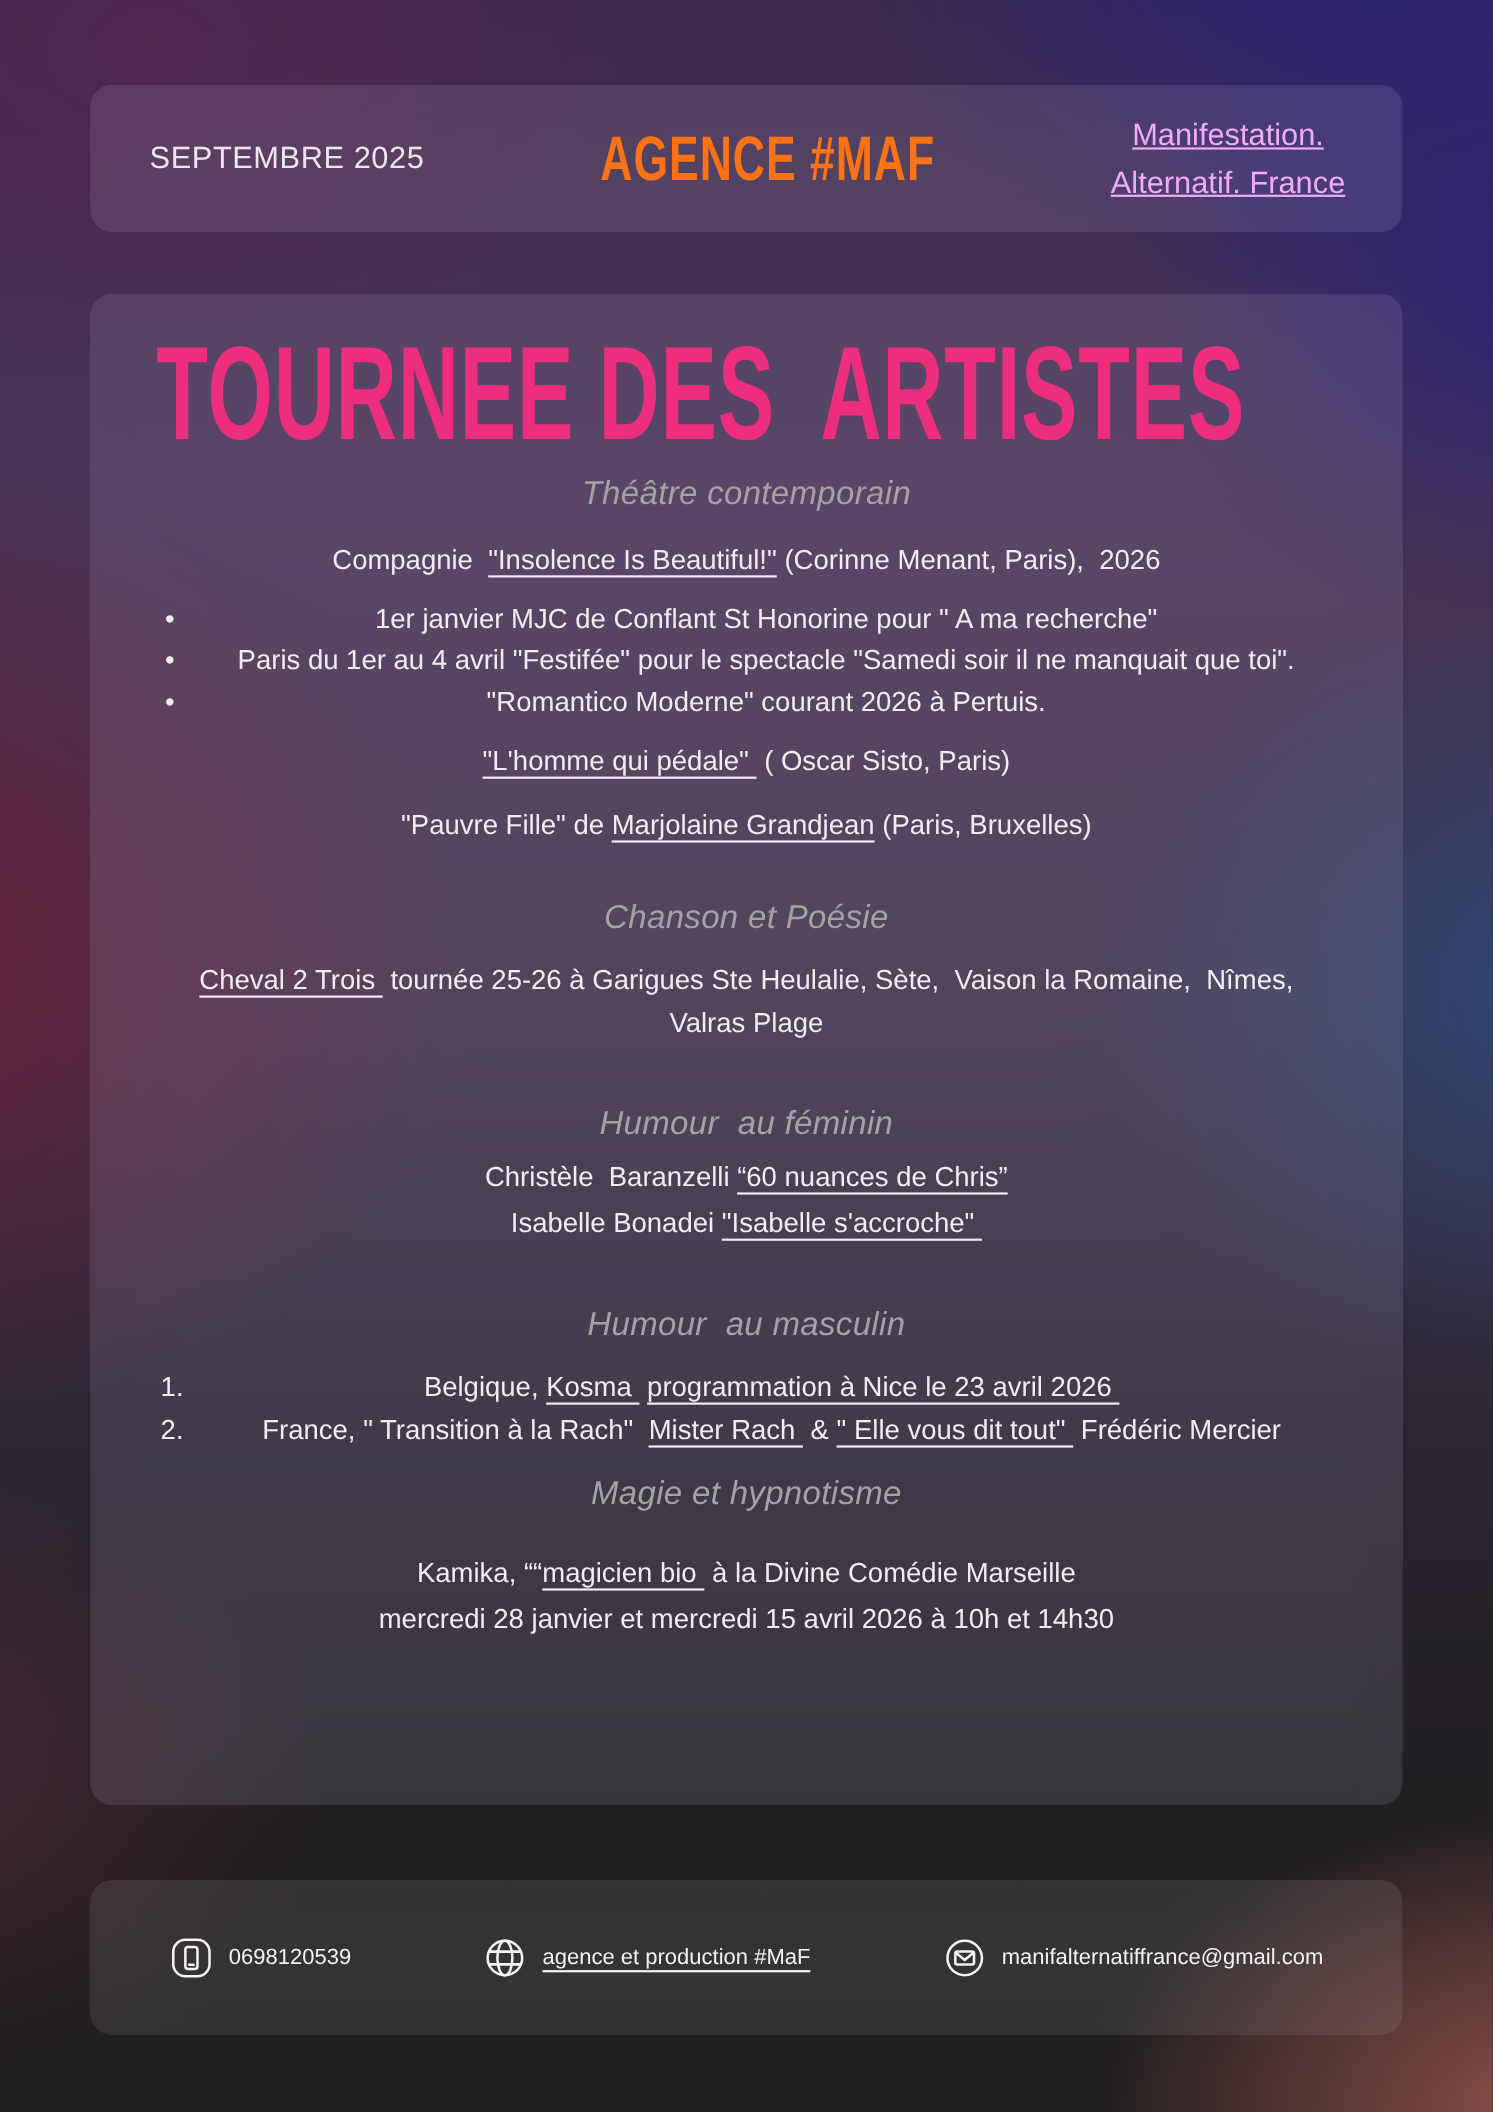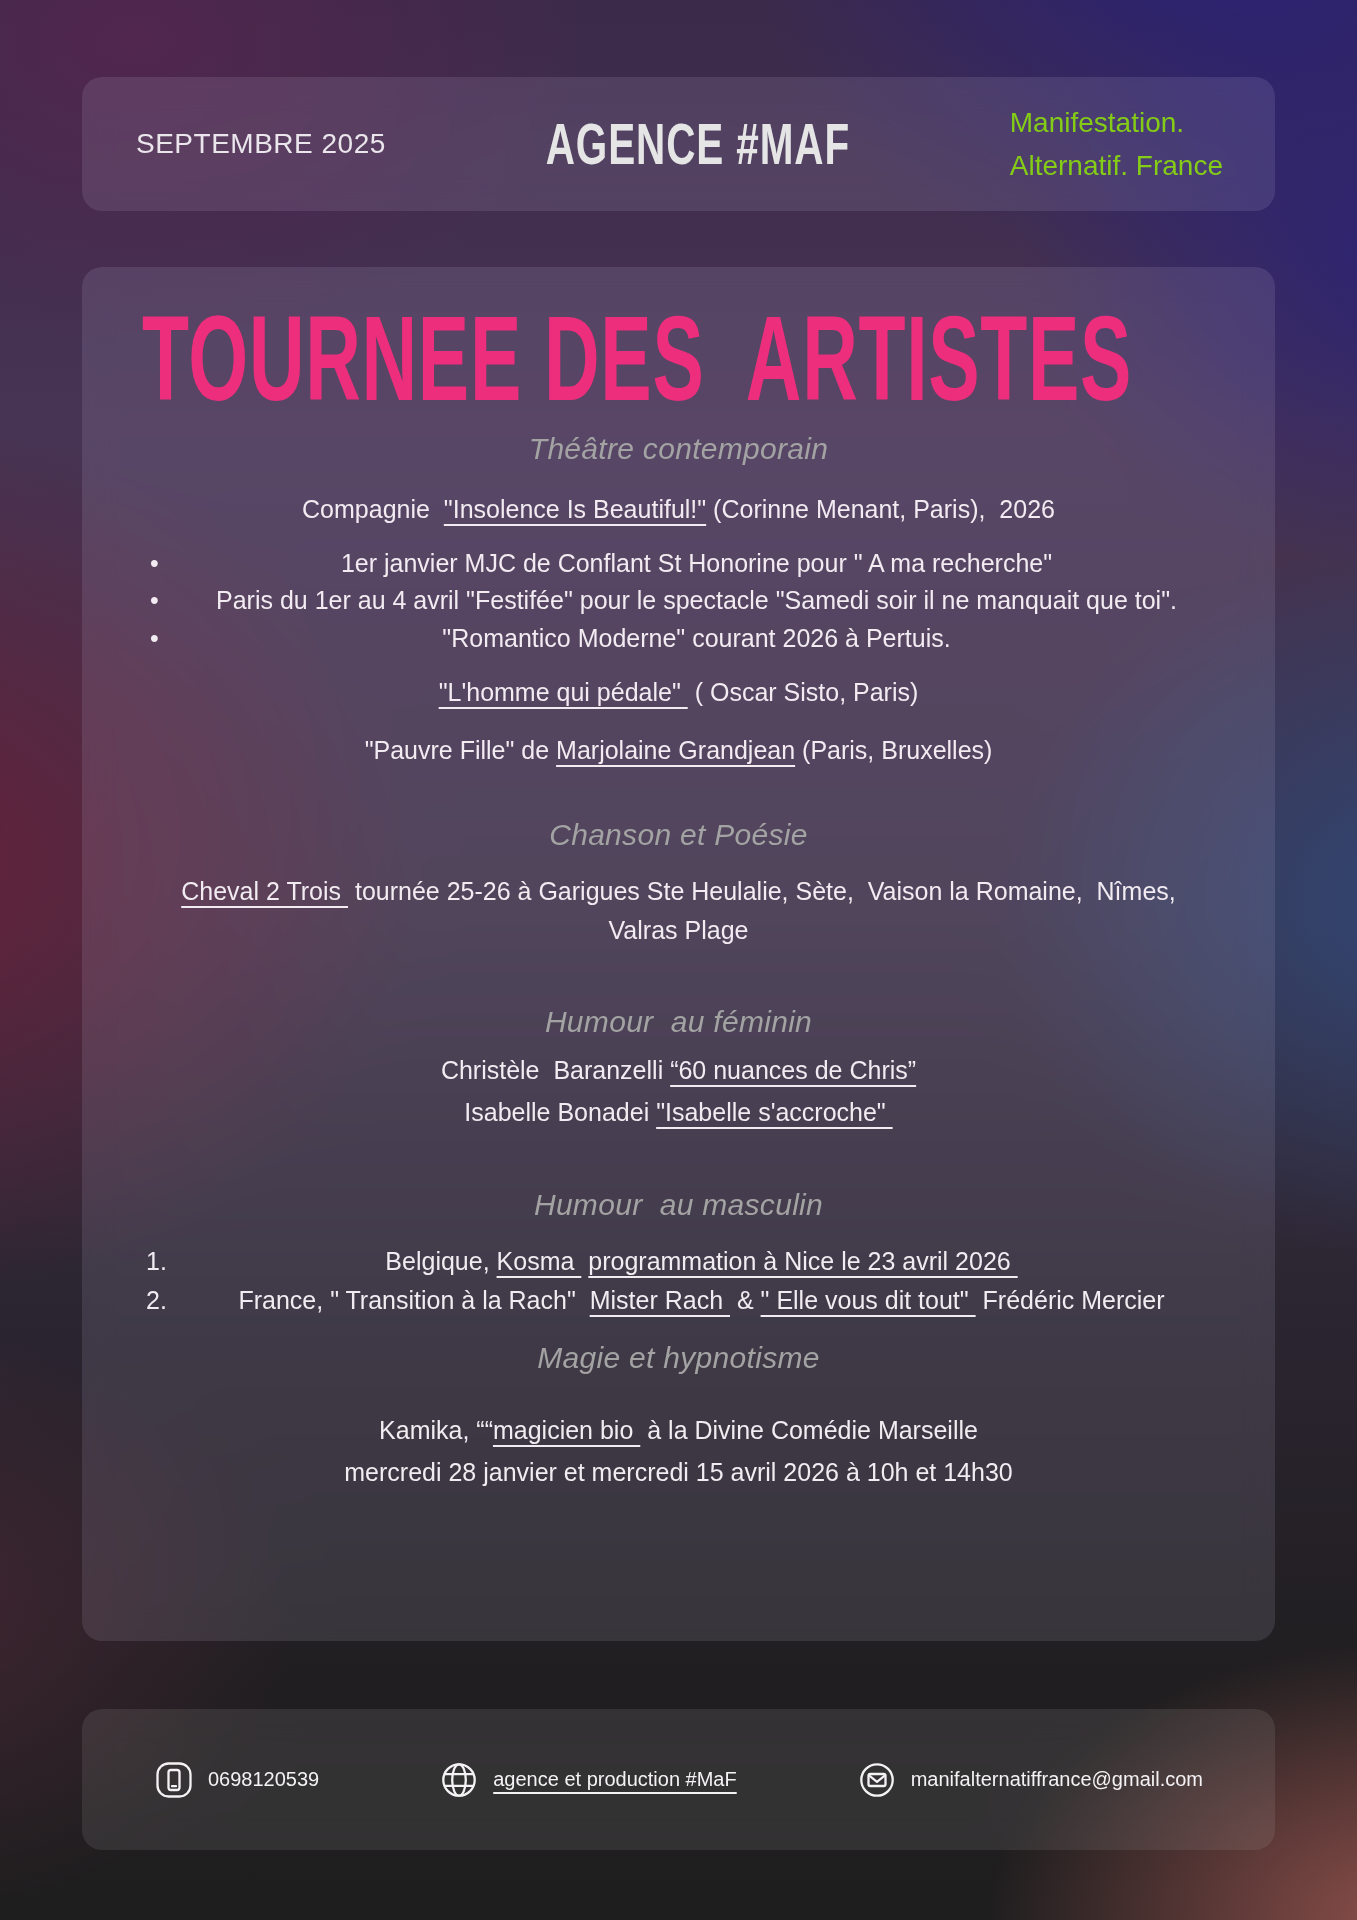--- a/index.html
+++ b/index.html
@@ -27,26 +27,26 @@
     backdrop-filter:blur(16px);
   }
 
   
   .header-card {
     height:134px;
     display:flex; align-items:center; justify-content:space-between;
     padding:0 52px 0 54px;
   }
   .h-date { font-size:28px; letter-spacing:.5px; color:#eae6ec; }
-  .h-brand { font-weight:bold; color:#e5e5e5; white-space:nowrap; }
+  .h-brand { font-weight:bold; color:#f97316; white-space:nowrap; }
   .brand-inner {
     display:inline-block; font-size:46px; letter-spacing:1px;
     transform:scale(.88,1.24); transform-origin:center;
   }
-  .h-tagline { font-size:28px; text-align:left; line-height:1.55; color:#84cc16; }
+  .h-tagline { font-size:28px; text-align:center; line-height:1.55; color:#f0abfc;text-decoration:underline; }
 
   
   .main-card { margin-top:56px; height:1374px; padding:30px 60px 4px; }
 
   .title { color:#ec2e7c; white-space:pre; line-height:1.1; }
   .title-inner {
     display:inline-block; font-size:110px; font-weight:bold; letter-spacing:1px;
     transform:scale(.70,1.10); transform-origin:left center; white-space:pre;
   }
 

